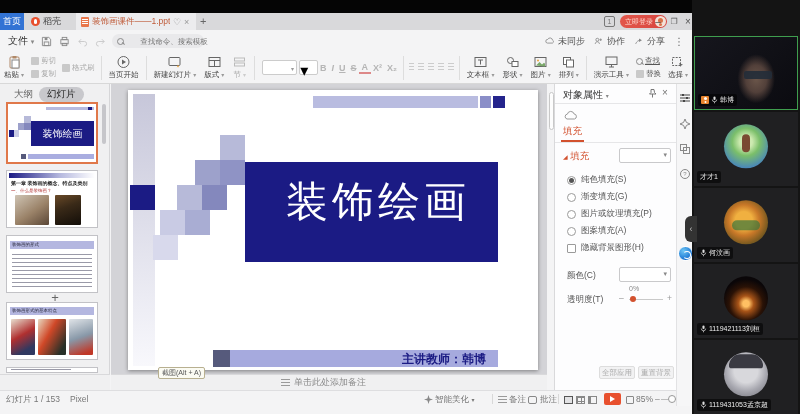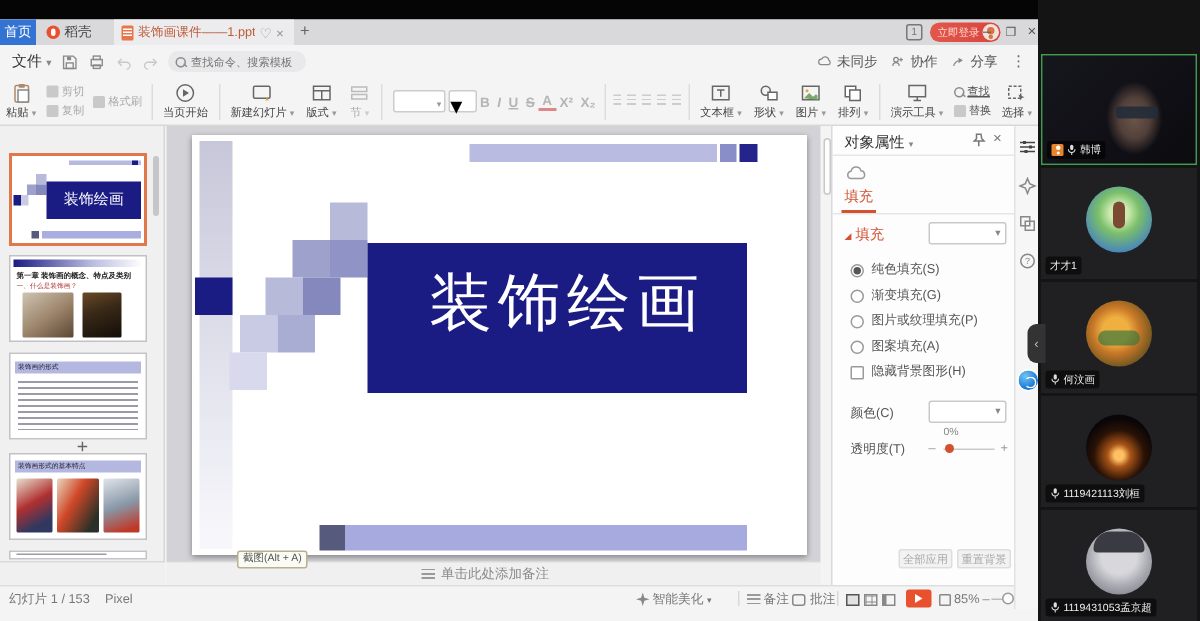--- a/index.html
+++ b/index.html
@@ -31,21 +31,21 @@
   .winctl { position:absolute; top:0; height:17px; width:16px; text-align:center; line-height:17px; font-size:10px; color:#555; }
 
   
   #menurow { position:absolute; left:0; top:30px; width:692px; height:22px; background:#f4f4f5; display:flex; align-items:center; }
   .file-menu { font-size:10px; color:#333; margin-left:8px; white-space:nowrap; }
   .mini-ic { width:11px; height:11px; margin-left:7px; flex:0 0 auto; opacity:.75; }
   .mini-ic.dis { opacity:.3; }
   .ribbon-tabs { display:flex; align-items:center; margin-left:10px; gap:0; }
   .rtab { font-size:10px; color:#3a3a3a; padding:2px 7px; white-space:nowrap; }
   .rtab.active { background:#e8502e; color:#fff; border-radius:9px; padding:2px 9px; }
-  .searchbox { margin-left:6px; width:92px; height:14px; background:#e9e9eb; border-radius:7px; display:flex; align-items:center; padding:0 5px; gap:3px; }
+  .searchbox { margin-left:6px; width:92px; height:14px; background:#e9e9eb; border-radius:7px; display:flex; align-items:center; padding:0 5px; gap:16px; }
   .searchbox input { border:0; background:transparent; font-size:7.5px; width:75px; color:#555; outline:none; font-family:"Liberation Sans",sans-serif; }
   .mag { width:7px; height:7px; position:relative; flex:0 0 auto; }
   .mag::before { content:''; position:absolute; left:0; top:0; width:5px; height:5px; border:1px solid #8a8a8a; border-radius:50%; }
   .mag::after { content:''; position:absolute; left:5px; top:5px; width:3px; height:1px; background:#8a8a8a; transform:rotate(45deg); }
   .menu-right { margin-left:auto; display:flex; align-items:center; gap:9px; padding-right:8px; }
   .mr-item { font-size:9px; color:#555; display:flex; align-items:center; gap:3px; white-space:nowrap; }
   .mr-ic { width:10px; height:8px; }
 
   
   #toolrow { position:absolute; left:0; top:52px; width:692px; height:32px; background:#f4f4f5; border-bottom:1px solid #d8d8d8; display:flex; align-items:center; overflow:hidden; }
@@ -382,20 +382,24 @@
       <div class="bigbtn">
         <svg class="ic16" viewBox="0 0 15 14">
             <rect x="2.5" y="2.5" width="8" height="8" fill="none" stroke="#666" stroke-dasharray="2 1.2"></rect>
             <path d="M9 8l4 1.8-1.8.6L10.5 12z" fill="#666"></path>
           </svg>
         <span class="lbl"><span>选择</span> <span style="font-size:6px;color:#999;">▾</span></span>
       </div>
     </div>
 
     <div id="leftpanel">
+      <div class="lp-tabs">
+        <span class="lp-tab">大纲</span>
+        <span class="lp-tab active">幻灯片</span>
+      </div>
       <div id="lp-scroll"></div>
 
       <div class="thumb sel" style="top:18px;height:62px;">
         <div class="t-topbar" style="left:38px;top:3px;width:48px;height:3px;"></div>
         <div class="t-sq" style="left:80px;top:3px;width:4px;height:3px;background:#1b1b84;"></div>
         <div class="t-sq" style="left:16px;top:12px;width:7px;height:7px;background:#b7bad9;"></div>
         <div class="t-sq" style="left:10px;top:19px;width:7px;height:7px;background:#9da1cb;"></div>
         <div class="t-sq" style="left:16px;top:19px;width:7px;height:7px;background:#8488bd;"></div>
         <div class="t-sq" style="left:4px;top:26px;width:7px;height:7px;background:#c9cbe4;"></div>
         <div class="t-sq" style="left:1px;top:26px;width:5px;height:7px;background:#1b1b84;"></div>
@@ -446,20 +450,21 @@
         <div class="px" style="left:32px;top:120px;background:#c9cbe4;"></div>
         <div class="px" style="left:57px;top:120px;background:#a9adD3;"></div>
         <div class="px" style="left:25px;top:145px;background:#d8d9ec;"></div>
         <div class="px" style="left:2px;top:95px;background:#1b1b84;"></div>
 
         <div class="s-band"></div>
         <div class="s-title">装饰绘画</div>
 
         <div class="s-foot-sq"></div>
         <div class="s-foot"></div>
+        <div class="s-foot-txt">主讲教师：韩博</div>
       </div>
     </div>
     <div id="vscroll">
         <div class="vthumb"></div>
       </div>
 
     <div id="tooltip">截图(Alt + A)</div>
 
     <div id="notes-left"></div>
     <div id="notesbar">

